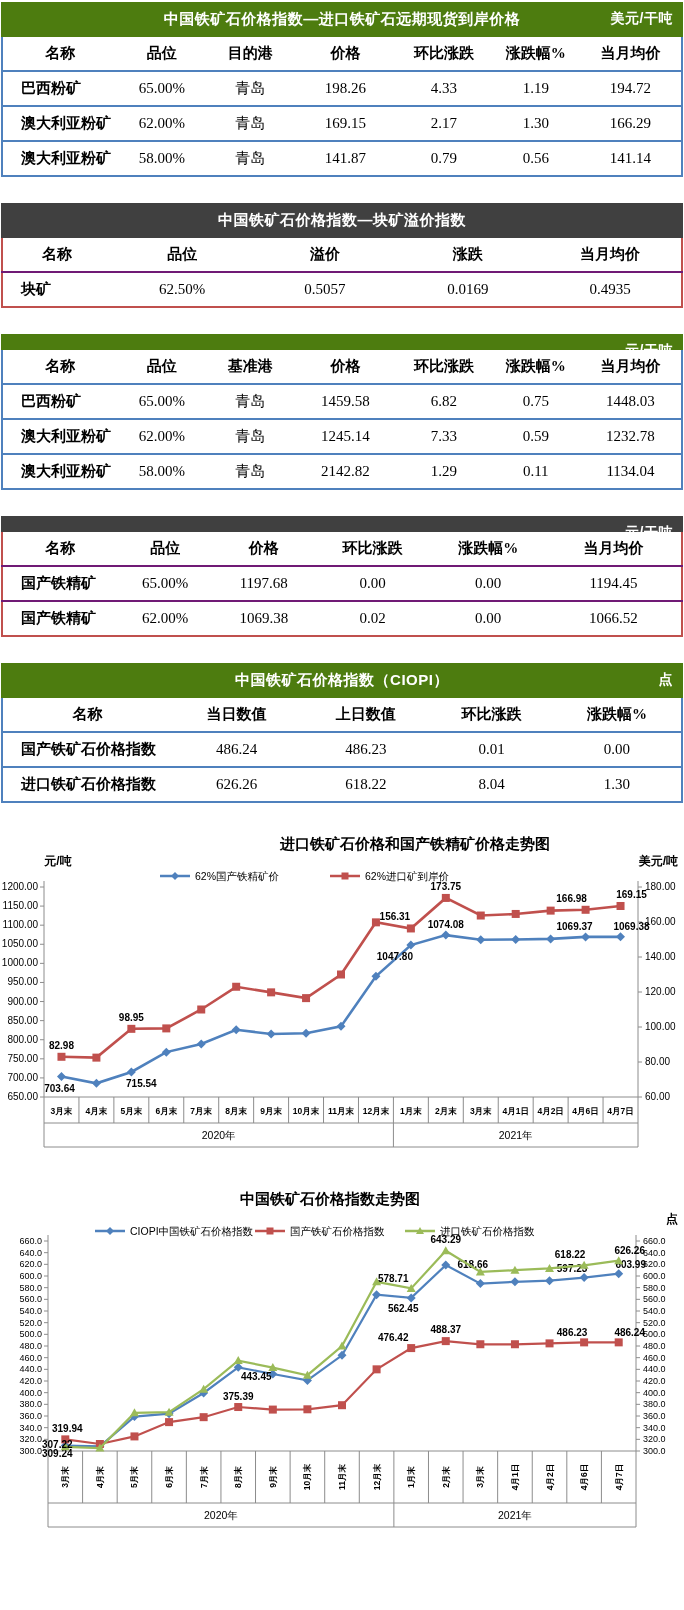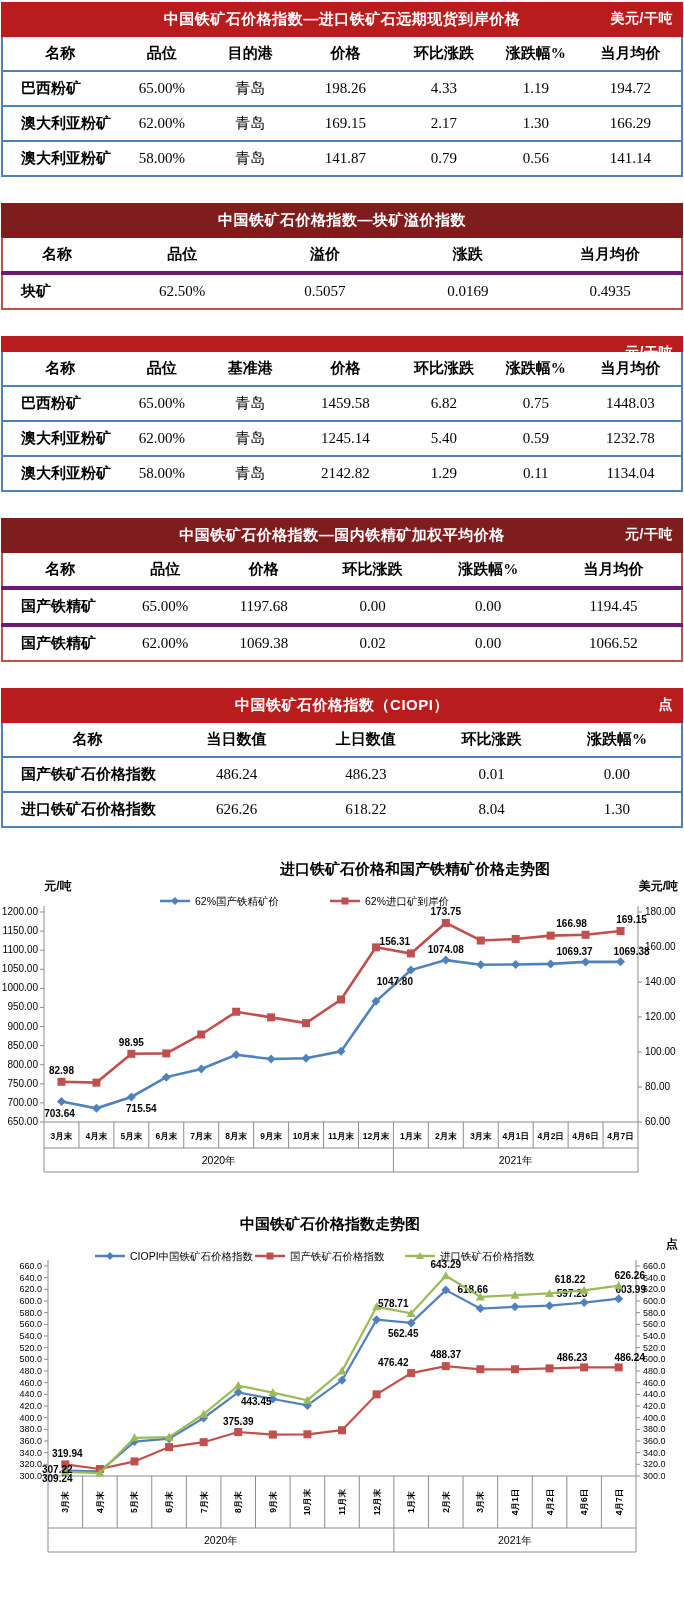--- a/index.html
+++ b/index.html
@@ -1,29 +1,29 @@
 <!DOCTYPE html>
 <html><head>
 <meta charset="utf-8">
 <style>
   html,body{margin:0;padding:0;background:#ffffff;}
   body{width:684px;font-family:"Liberation Sans",sans-serif;color:#000;}
   .page{width:684px;padding-top:2px;}
   .tbl-wrap{margin:0 1px 26px 1px;}
   .tbl-title{position:relative;color:#fff;font-weight:bold;font-size:15px;text-align:center;padding:8px 0;letter-spacing:.5px;}
-  .blue .tbl-title{background:#b91c1c;}
-  .red  .tbl-title{background:#7f1d1d;}
+  .blue .tbl-title{background:#4d7c0f;}
+  .red  .tbl-title{background:#404040;}
   .tbl-unit{position:absolute;right:10px;top:8px;font-size:14px;}
   table{width:100%;border-collapse:collapse;font-family:"Liberation Serif",serif;font-size:15px;table-layout:fixed;}
   .blue table{border:2px solid #4f81bd;border-top:none;}
   .red  table{border:2px solid #c0504d;border-top:none;}
   th{font-weight:bold;padding:7px 2px;text-align:center;white-space:nowrap;}
   td{padding:7px 2px;text-align:center;white-space:nowrap;}
   .blue tbody tr{border-top:2px solid #4f81bd;}
-  .red  tbody tr{border-top:4px solid #701a75;font-family:Liberation Serif, serif;}
+  .red  tbody tr{border-top:2px solid #701a75;font-family:Liberation Serif, serif;}
   td.name{font-weight:bold;text-align:left;padding-left:18px;}
   .chart-box{margin:2px 0 0 0;}
   svg text{font-family:"Liberation Sans",sans-serif;fill:#000;}
   .c-title{font-size:15px;font-weight:bold;}
   .c-unit{font-size:12px;font-weight:bold;}
   .c-legend{font-size:10.5px;}
   .c-tick{font-size:10px;}
   .c-tick-sm{font-size:9px;}
   .c-cat{font-size:8.5px;font-weight:bold;}
   .c-year{font-size:10.5px;}
@@ -149,38 +149,38 @@
               <td>1459.58</td>
               <td>6.82</td>
               <td>0.75</td>
               <td>1448.03</td>
             </tr>
             <tr>
               <td class="name">澳大利亚粉矿</td>
               <td>62.00%</td>
               <td>青岛</td>
               <td>1245.14</td>
-              <td>5.40</td>
+              <td>7.33</td>
               <td>0.59</td>
               <td>1232.78</td>
             </tr>
             <tr>
               <td class="name">澳大利亚粉矿</td>
               <td>58.00%</td>
               <td>青岛</td>
               <td>2142.82</td>
               <td>1.29</td>
               <td>0.11</td>
               <td>1134.04</td>
             </tr>
           </tbody>
         </table>
       </div>
       <div class="tbl-wrap red">
-        <div class="tbl-title"><span>中国铁矿石价格指数—国内铁精矿加权平均价格</span><span class="tbl-unit">元/干吨</span></div>
+        <div class="tbl-title"><span class="tbl-unit">元/干吨</span></div>
         <table>
           <colgroup>
             <col style="width: 17%;">
             <col style="width: 14%;">
             <col style="width: 15%;">
             <col style="width: 17%;">
             <col style="width: 17%;">
             <col style="width: 20%;">
           </colgroup>
           <thead>

